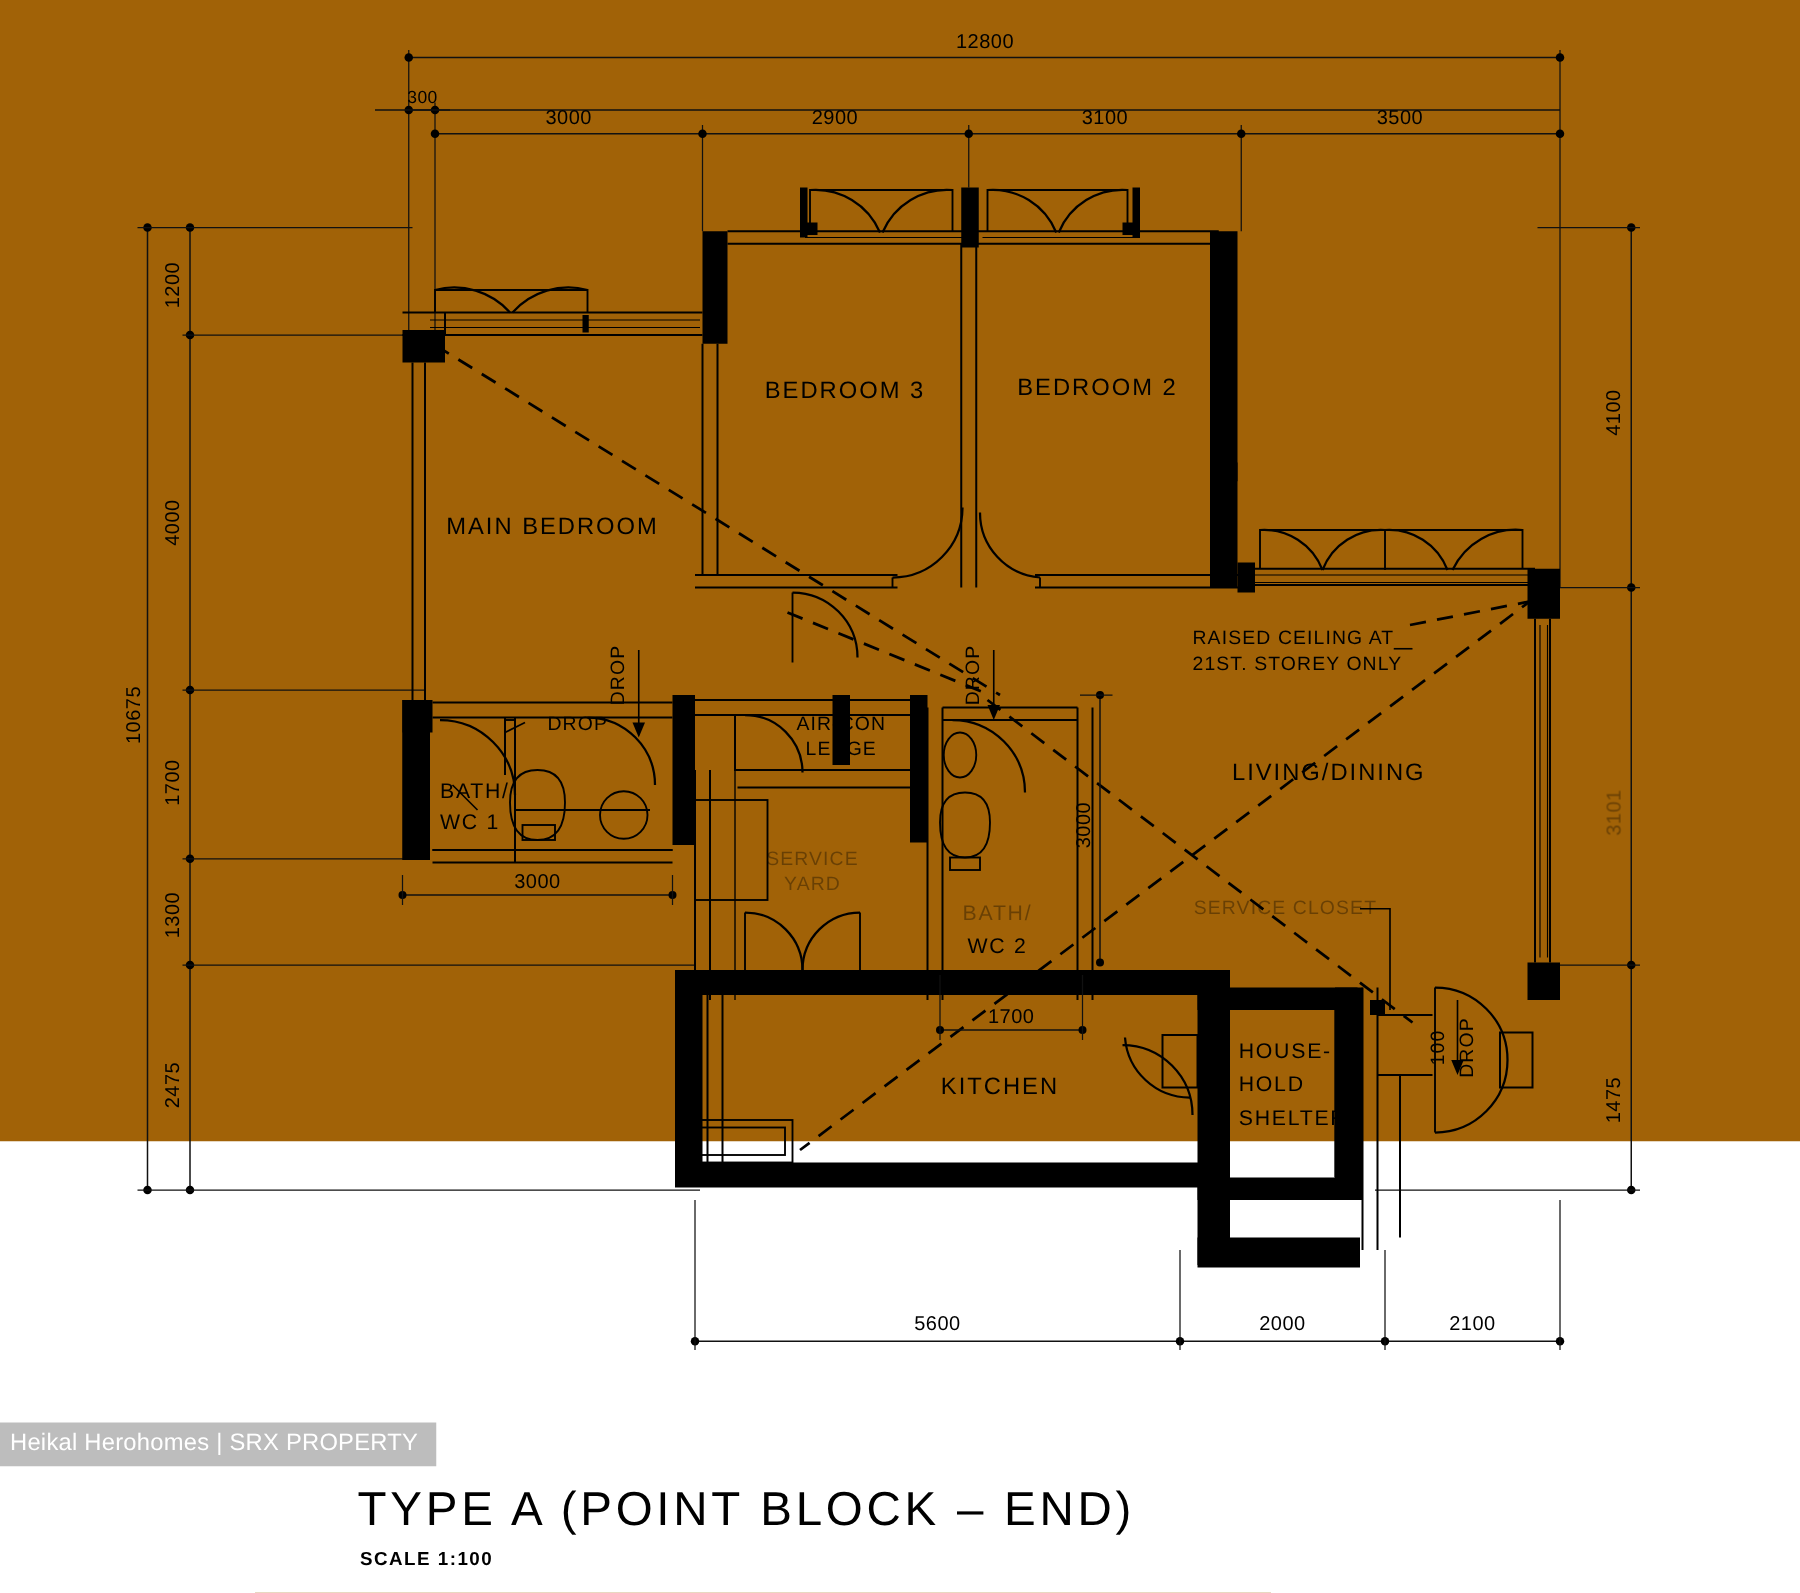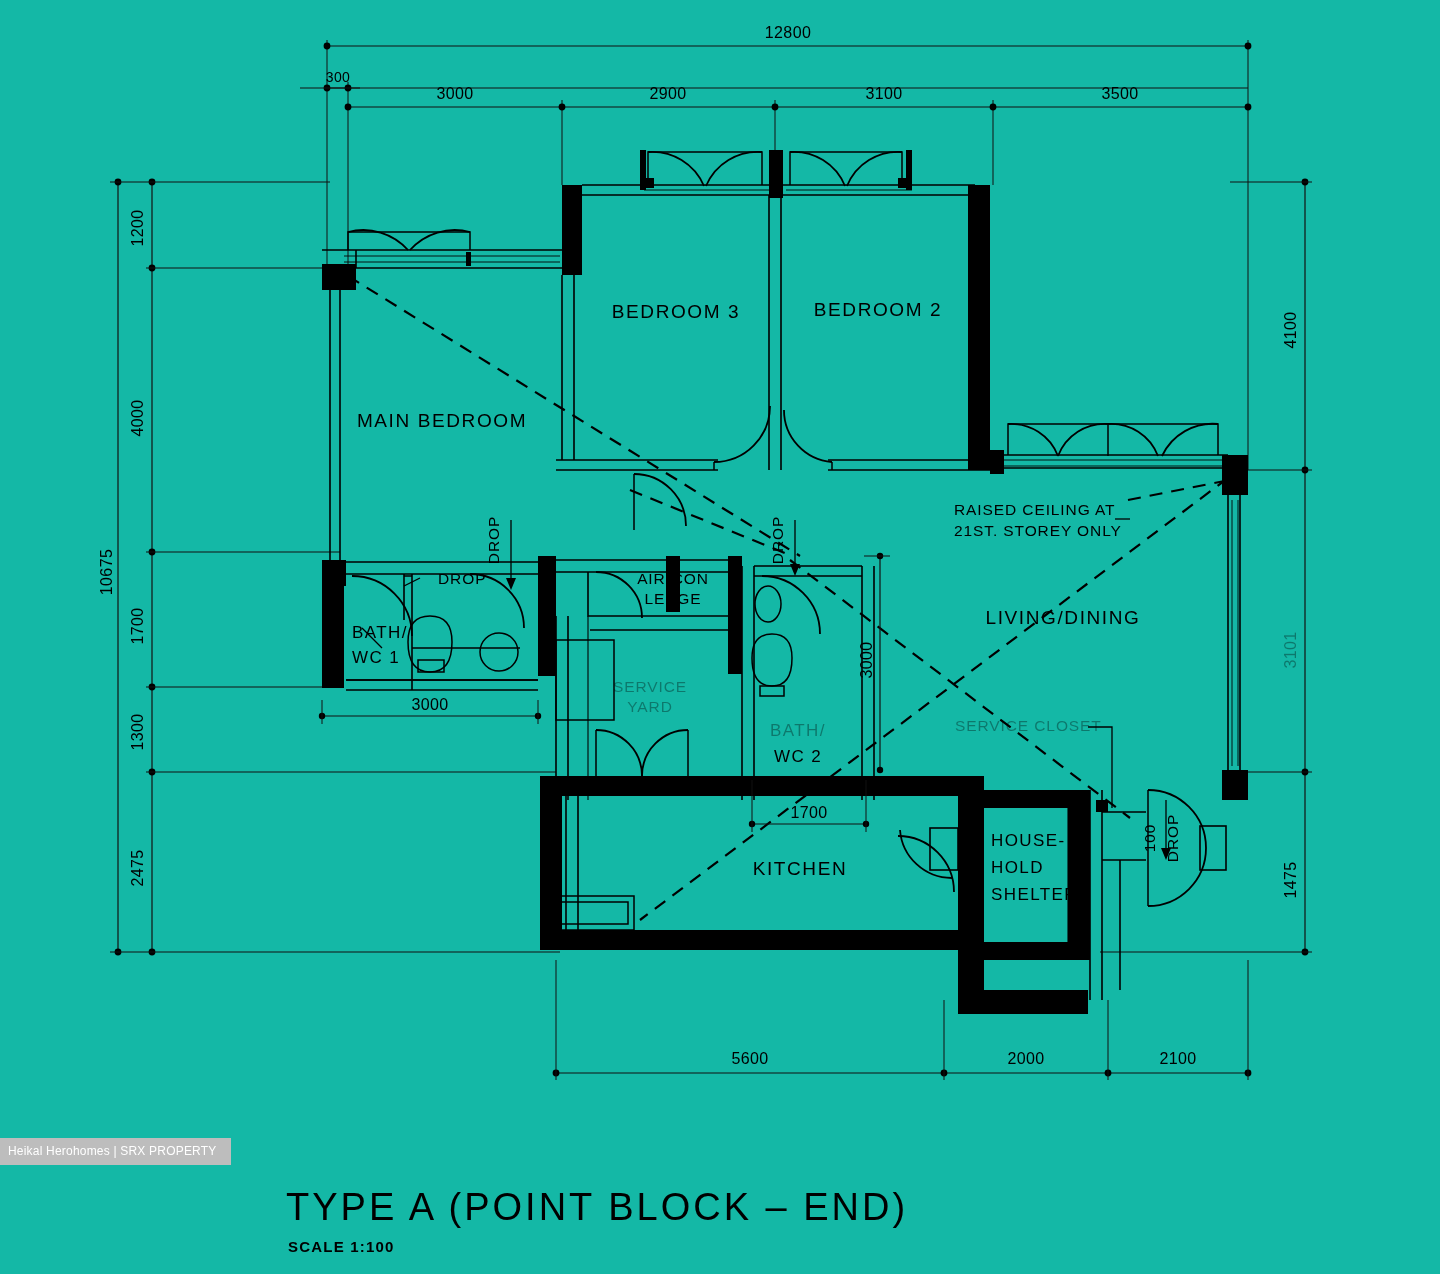--- a/index.html
+++ b/index.html
@@ -1,18 +1,18 @@
 <!DOCTYPE html>
 <html><head>
 <meta charset="utf-8">
 <style>
   html,body{margin:0;padding:0;background:#fff;}
   body{width:1440px;height:1274px;overflow:hidden;
        font-family:"Liberation Sans","DejaVu Sans",sans-serif;}
-  #stage{position:relative;width:1440px;height:1274px;background:#14b8a6;}
+  #stage{position:relative;width:1440px;height:913px;background:#a16207;}
   svg#plan{position:absolute;left:0;top:0;width:1440px;height:1274px;}
   .wall{fill:#000;}
   .thin{fill:none;stroke:#000;stroke-width:1.6;}
   .thin2{fill:none;stroke:#000;stroke-width:1.1;}
   .hair{fill:none;stroke:#000;stroke-width:0.9;}
   .dim{fill:none;stroke:#111;stroke-width:1.2;}
   .dimext{fill:none;stroke:#111;stroke-width:1.0;}
   .dash{fill:none;stroke:#000;stroke-width:2.2;stroke-dasharray:13 9;}
   .swing{fill:none;stroke:#000;stroke-width:1.8;}
   .fix{fill:none;stroke:#000;stroke-width:1.5;}
@@ -20,21 +20,21 @@
   text{font-family:"Liberation Sans","DejaVu Sans",sans-serif;fill:#000;}
   .rm{font-size:19px;letter-spacing:1.6px;}
   .rm-s{font-size:17px;letter-spacing:1.4px;}
   .note{font-size:15.5px;letter-spacing:0.9px;}
   .dnum{font-size:16px;letter-spacing:0.4px;}
   .dsm{font-size:14px;letter-spacing:0.3px;}
   .title{font-size:38px;letter-spacing:3px;}
   .scale{font-size:15px;letter-spacing:1.2px;font-weight:bold;}
   .blur{opacity:.34;filter:blur(0.6px);}
   #watermark{position:absolute;left:0;top:1138px;
-     background:#bdbdbd;color:#fff;font-size:12px;
+     background:#bdbdbd;color:#fff;font-size:19px;
      padding:6px 14px 7px 8px;letter-spacing:.2px;}
 </style>
 </head>
 <body>
 
 <div id="stage">
 
 <svg id="plan" viewBox="0 0 1440 1274">
 
   <g>

